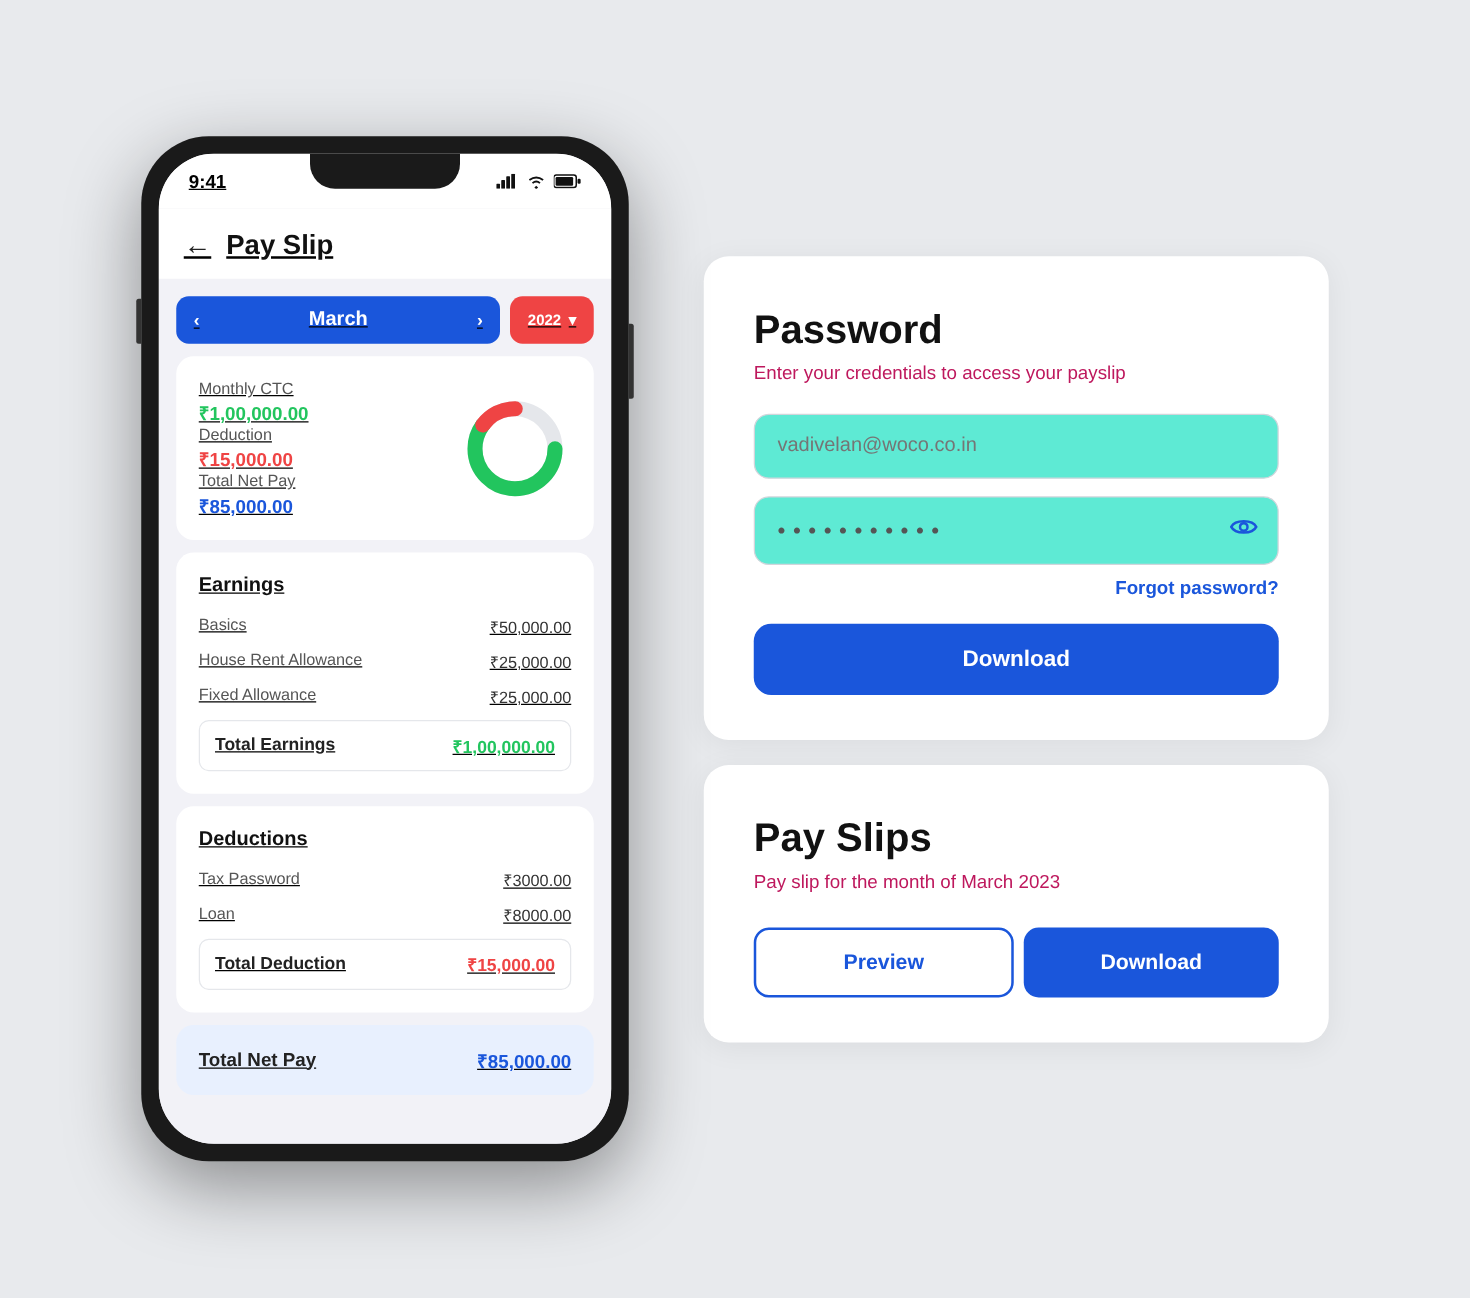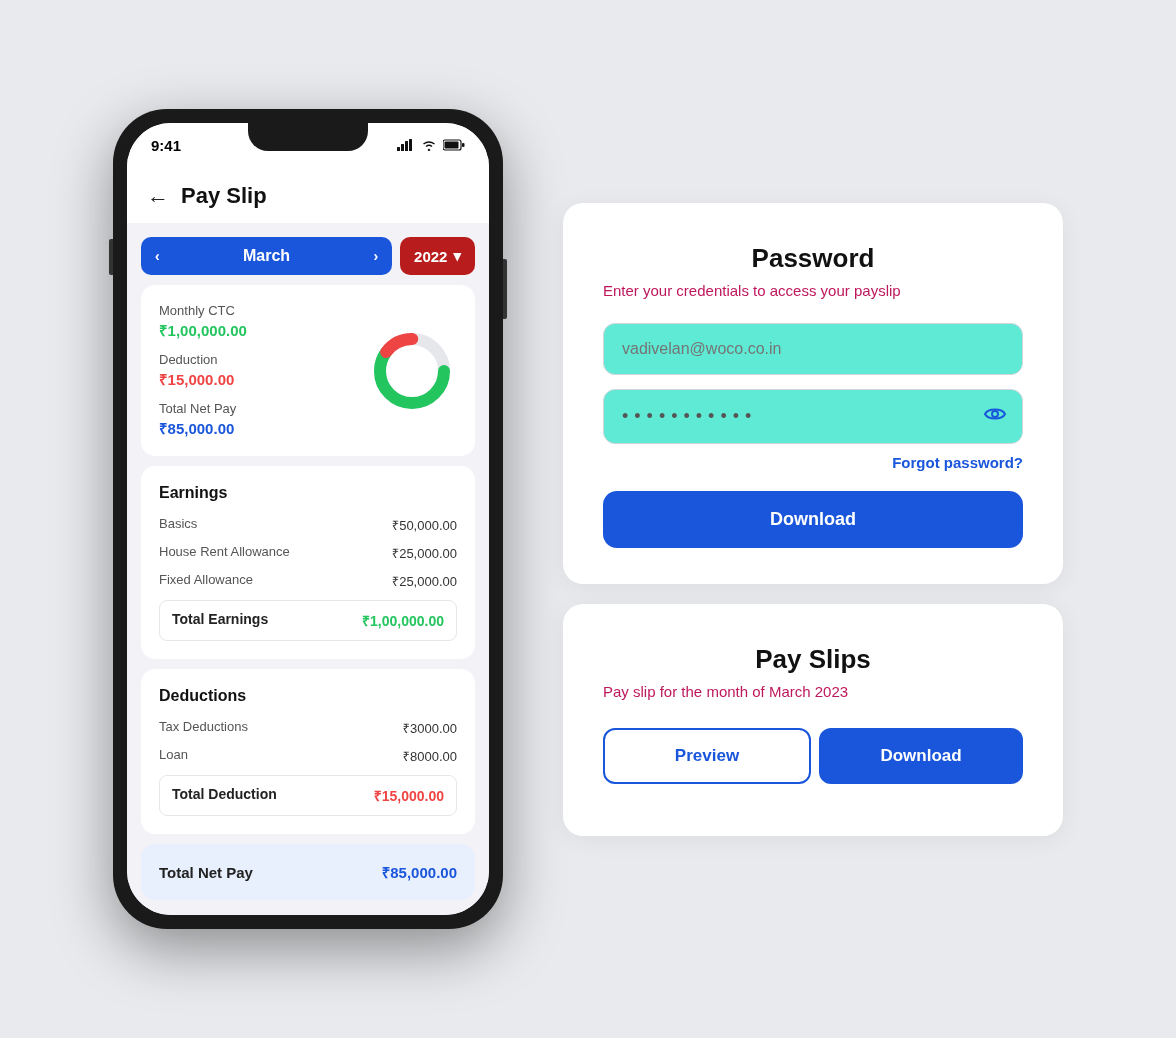--- a/index.html
+++ b/index.html
@@ -12,20 +12,21 @@
       align-items: center;
       justify-content: center;
       gap: 60px;
     }
 
     
     .phone-wrap {
       position: relative;
       width: 390px;
       height: 820px;
+      text-decoration: underline;
     }
     .phone-outer {
       width: 390px;
       height: 820px;
       background: #1a1a1a;
       border-radius: 54px;
       position: relative;
       box-shadow: 0 20px 60px rgba(0,0,0,0.4);
       padding: 14px;
     }
@@ -123,42 +124,42 @@
       display: flex;
       align-items: center;
       justify-content: space-between;
       padding: 10px 14px;
       color: white;
       font-size: 16px;
       font-weight: 600;
     }
     .nav-arrow { font-size: 14px; cursor: pointer; }
     .year-selector {
-      background: #b91c1c;
+      background: #ef4444;
       border-radius: 10px;
       padding: 10px 14px;
       color: white;
-      font-size: 15px;
+      font-size: 12px;
       font-weight: 600;
       display: flex;
       align-items: center;
       gap: 6px;
     }
 
     
     .summary-card {
       margin: 0 14px 10px;
       background: white;
       border-radius: 14px;
       padding: 18px 18px 18px;
       display: flex;
       align-items: center;
       justify-content: space-between;
     }
-    .summary-items { display: flex; flex-direction: column; gap: 12px; }
+    .summary-items { display: flex; flex-direction: column; }
     .summary-item-label { font-size: 13px; color: #555; margin-bottom: 2px; }
     .summary-item-value { font-size: 15px; font-weight: 700; }
     .val-green { color: #22c55e; }
     .val-red { color: #ef4444; }
     .val-blue { color: #1a56db; }
 
     
     .donut-wrap {
       width: 90px;
       height: 90px;
@@ -221,24 +222,23 @@
 
     
     .card {
       background: white;
       border-radius: 20px;
       padding: 40px 40px 36px;
       box-shadow: 0 4px 24px rgba(0,0,0,0.06);
     }
 
     .card-title {
-      font-size: 26px;
+      font-size: 32px;
       font-weight: 800;
       color: #111;
-      text-align: center;
       margin-bottom: 8px;
     }
     .card-subtitle {
       font-size: 15px;
       color: #be185d;
       text-align: left;
       margin-bottom: 24px;
     }
 
     .input-field {
@@ -292,21 +292,21 @@
       padding: 18px;
       font-size: 18px;
       font-weight: 700;
       cursor: pointer;
     }
 
     
     .payslips-card {
       background: white;
       border-radius: 20px;
-      padding: 40px 40px 52px;
+      padding: 40px 40px 36px;
       box-shadow: 0 4px 24px rgba(0,0,0,0.06);
     }
     .payslips-buttons {
       display: flex;
       gap: 8px;
       margin-top: 28px;
     }
     .btn-outline {
       flex: 1;
       background: white;
@@ -425,21 +425,21 @@
           </div>
           <div class="total-row">
             <span class="total-label">Total Earnings</span>
             <span class="total-amount-green">₹1,00,000.00</span>
           </div>
         </div>
 
         <div class="section-card">
           <div class="section-title">Deductions</div>
           <div class="line-item">
-            <span>Tax Deductions</span>
+            <span>Tax Password</span>
             <span class="line-item-amount">₹3000.00</span>
           </div>
           <div class="line-item">
             <span>Loan</span>
             <span class="line-item-amount">₹8000.00</span>
           </div>
           <div class="total-row">
             <span class="total-label">Total Deduction</span>
             <span class="total-amount-red">₹15,000.00</span>
           </div>

